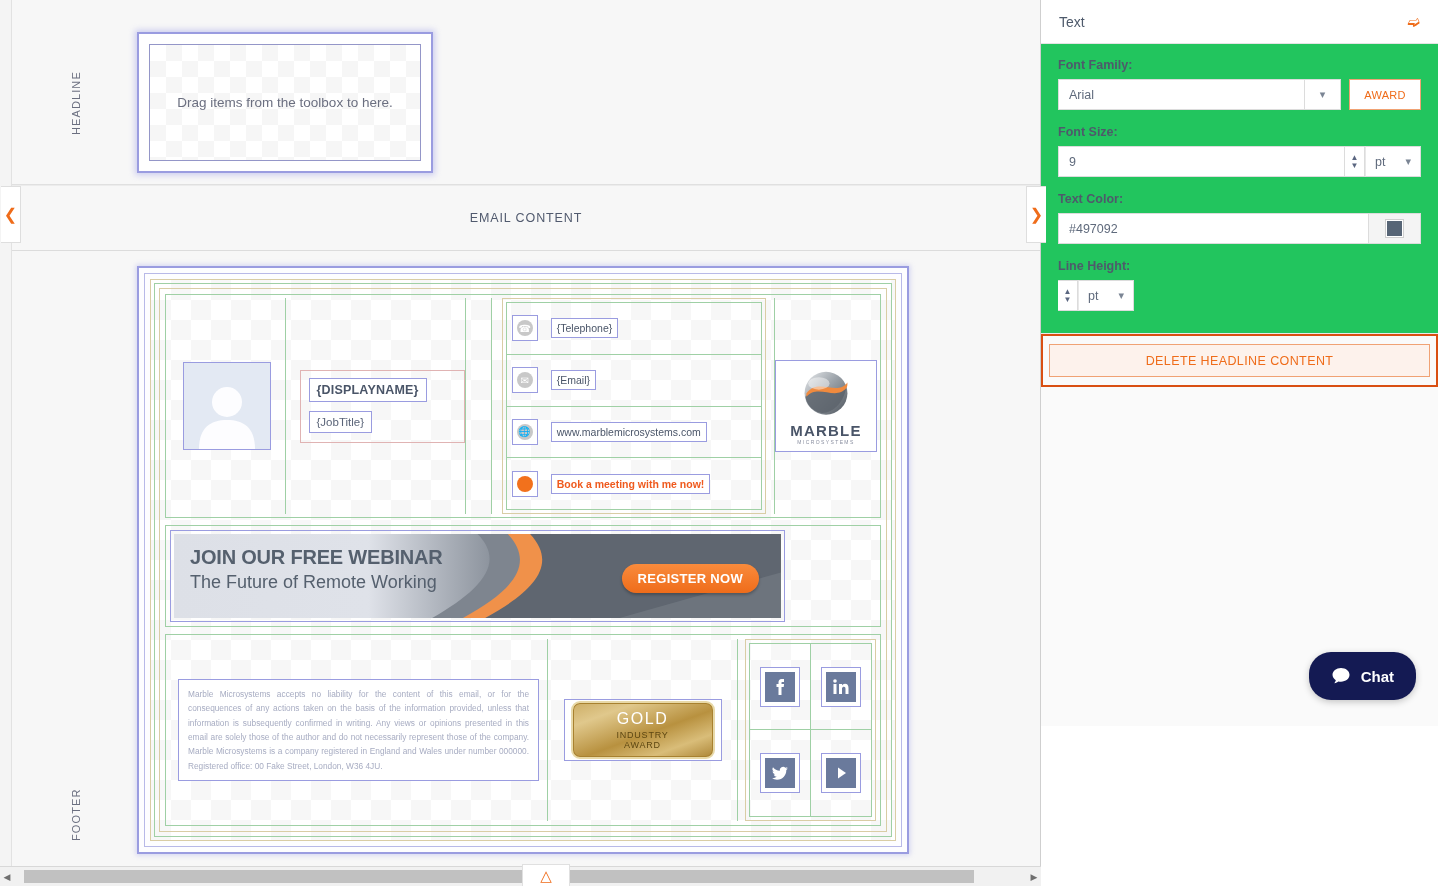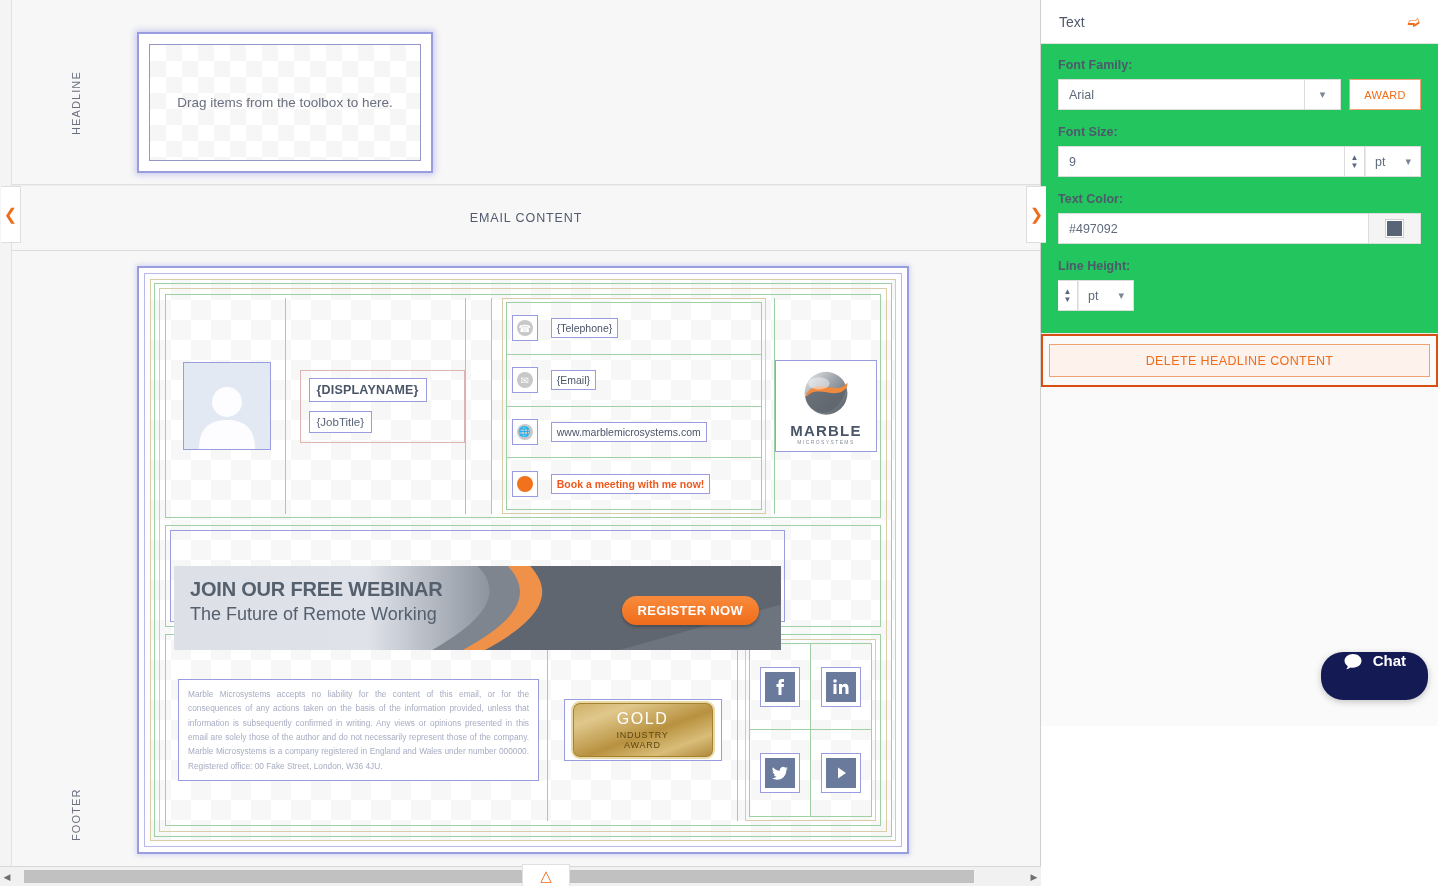--- a/index.html
+++ b/index.html
@@ -105,21 +105,20 @@
   .logo-box { width: 102px; height: 92px; border: 1px solid #9a9ce0; background: #fff; display: flex; flex-direction: column; align-items: center; justify-content: center; padding-top: 3px; }
   .logo-name { font-size: 15px; font-weight: bold; color: #4a5568; letter-spacing: 1.2px; margin-top: 2px; }
   .logo-sub { font-size: 5px; color: #8a8fa0; letter-spacing: 1.4px; }
 
   
   .row-banner { height: 102px; border: 1px solid #9fd0a5; padding: 4px; display: flex; }
   .banner-outer { width: 615px; height: 100%; border: 1px solid #9a9ce0; padding: 3px; }
   .banner {
     position: relative; width: 100%; height: 100%; overflow: hidden;
     background: linear-gradient(90deg, #dde0e7 0%, #dfe2e9 32%, #8d949e 52%, #5f6670 70%, #626973 100%);
-    margin-top: 32px;
   }
   .banner .swoosh { position: absolute; inset: 0; }
   .banner-text { position: absolute; left: 16px; top: 12px; }
   .bt1 { font-size: 20px; font-weight: bold; color: #55606e; letter-spacing: -.2px; }
   .bt2 { font-size: 18px; color: #55606e; margin-top: 3px; }
   .reg-btn {
     position: absolute; right: 22px; top: 30px;
     background: linear-gradient(180deg,#f98b3c 0%, #ef6c1a 100%);
     color: #fff; font-size: 13px; font-weight: bold; letter-spacing: .3px;
     padding: 7px 16px; border-radius: 16px; border: 1px solid #e4low;
@@ -209,23 +208,23 @@
 
   .del-wrap { padding: 8px 6px; border: 2px solid #d94f12; }
   .del-btn {
     width: 100%; height: 33px; border: 1px solid #f0a274; background: #fdf2ec;
     color: #ef6c1a; font-size: 12.5px; letter-spacing: .4px;
     display: flex; align-items: center; justify-content: center; cursor: pointer;
   }
   .p-rest { flex: 1; background: #fafafa; position: relative; }
 
   .chat-btn {
-    position: absolute; right: 10px; bottom: 26px;
+    position: absolute; right: 22px; bottom: 26px;
     background: #141a53; color: #fff; border-radius: 22px;
-    height: 48px; padding: 0 22px; display: flex; align-items: flex-start; gap: 10px;
+    height: 48px; padding: 0 22px; display: flex; align-items: center; gap: 10px;
     font-size: 15px; font-weight: bold; cursor: pointer;
     box-shadow: 0 2px 7px rgba(0,0,0,.22);
   }
 </style>
 </head>
 <body>
 
 <div id="app">
 
   <div id="editor">

